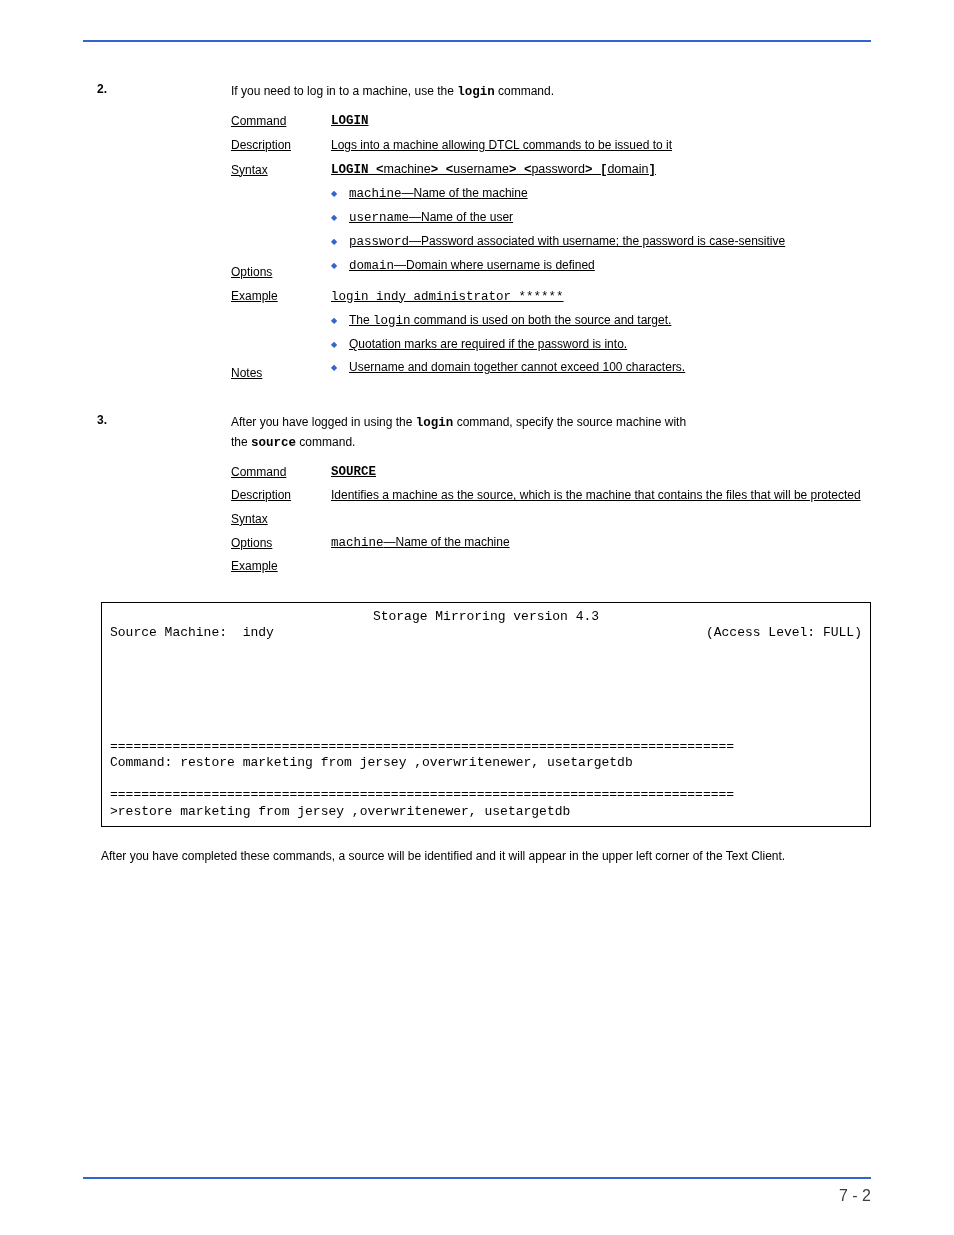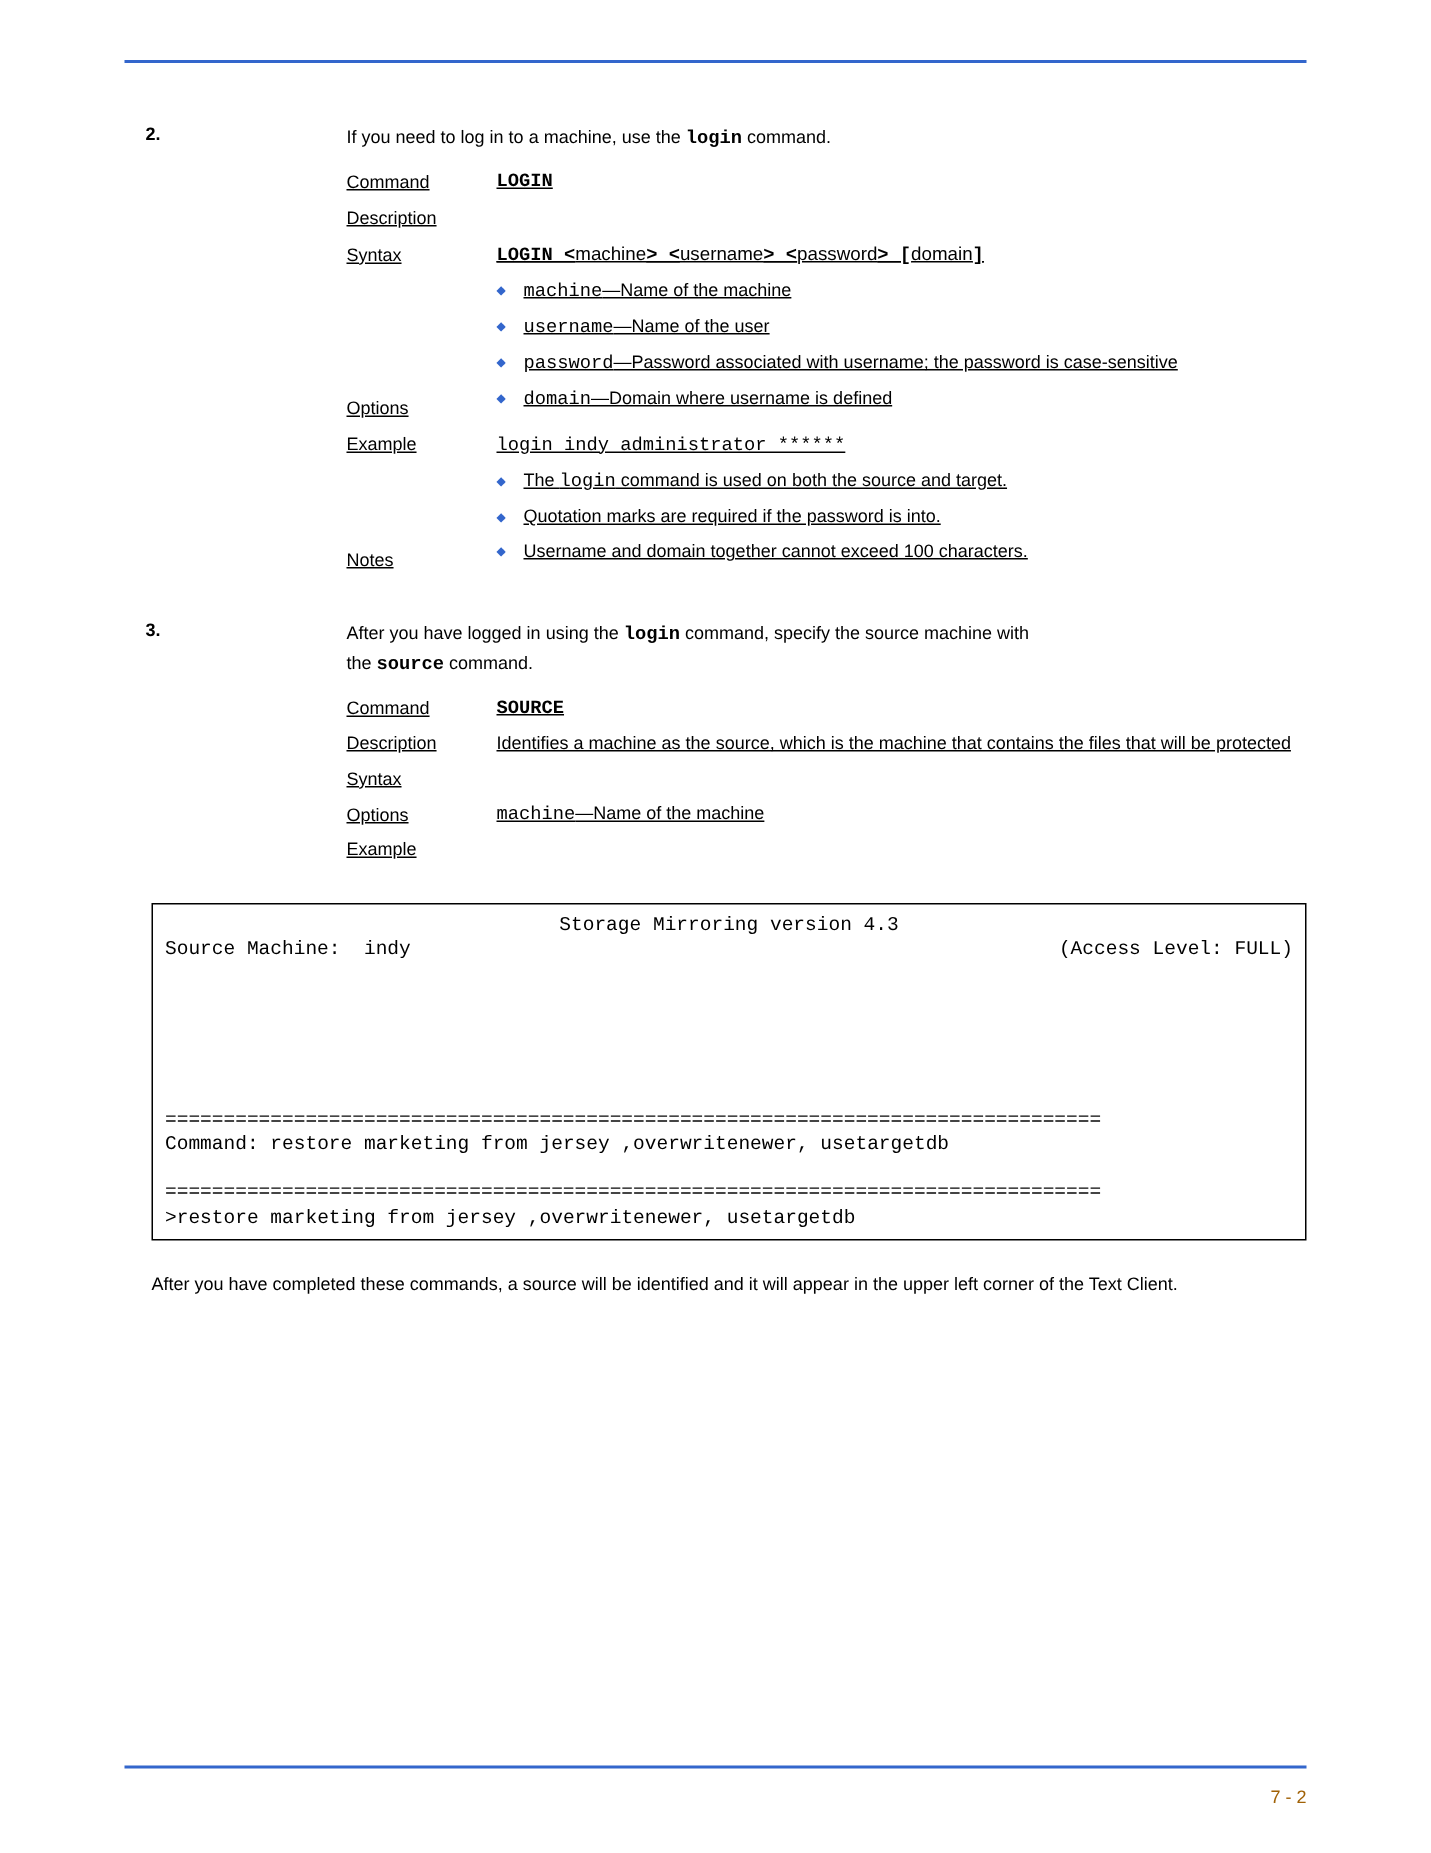--- a/index.html
+++ b/index.html
@@ -25,22 +25,22 @@
     border-top: 2px solid #3366cc;
     position: absolute;
     left: 83px;
     right: 83px;
     bottom: 56px;
   }
   .page-num {
     position: absolute;
     right: 83px;
     bottom: 30px;
-    font-size: 12px;
-    color: #a16207;
+    font-size: 16px;
+    color: #404040;
   }
   .content {
     margin-left: 148px;
     margin-top: 40px;
   }
   .row {
     display: flex;
     margin-bottom: 6px;
     align-items: flex-end;
     text-decoration: underline;
@@ -139,20 +139,21 @@
           <span>If you need to log in to a machine, use the </span><span class="mono bold">login</span><span> command.</span>
         </div>
 
         <div class="block">
           <div class="row">
             <div class="label">Command</div>
             <div class="value mono bold">LOGIN</div>
           </div>
           <div class="row">
             <div class="label">Description</div>
+            <div class="value">Logs into a machine allowing DTCL commands to be issued to it</div>
           </div>
           <div class="row">
             <div class="label">Syntax</div>
             <div class="value mono">
               <span class="bold underline">LOGIN &lt;</span><span style="font-family:Arial;">machine</span><span class="bold underline">&gt; &lt;</span><span style="font-family:Arial;">username</span><span class="bold underline">&gt; &lt;</span><span style="font-family:Arial;">password</span><span class="bold underline">&gt; [</span><span style="font-family:Arial;">domain</span><span class="bold underline">]</span>
             </div>
           </div>
           <div class="row">
             <div class="label">Options</div>
             <div class="value">

